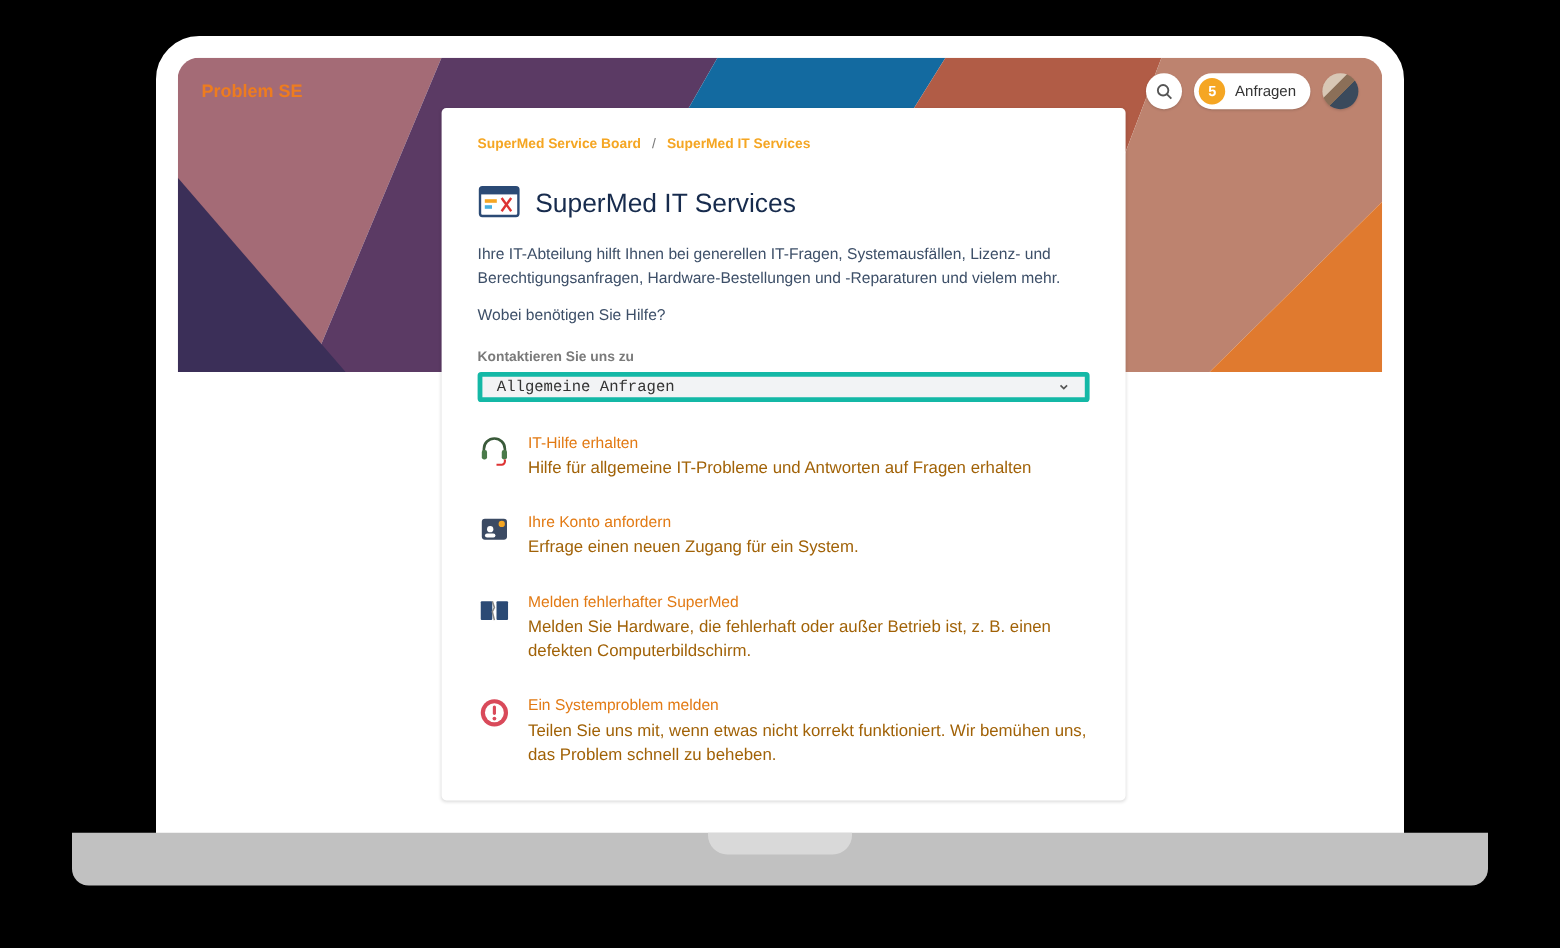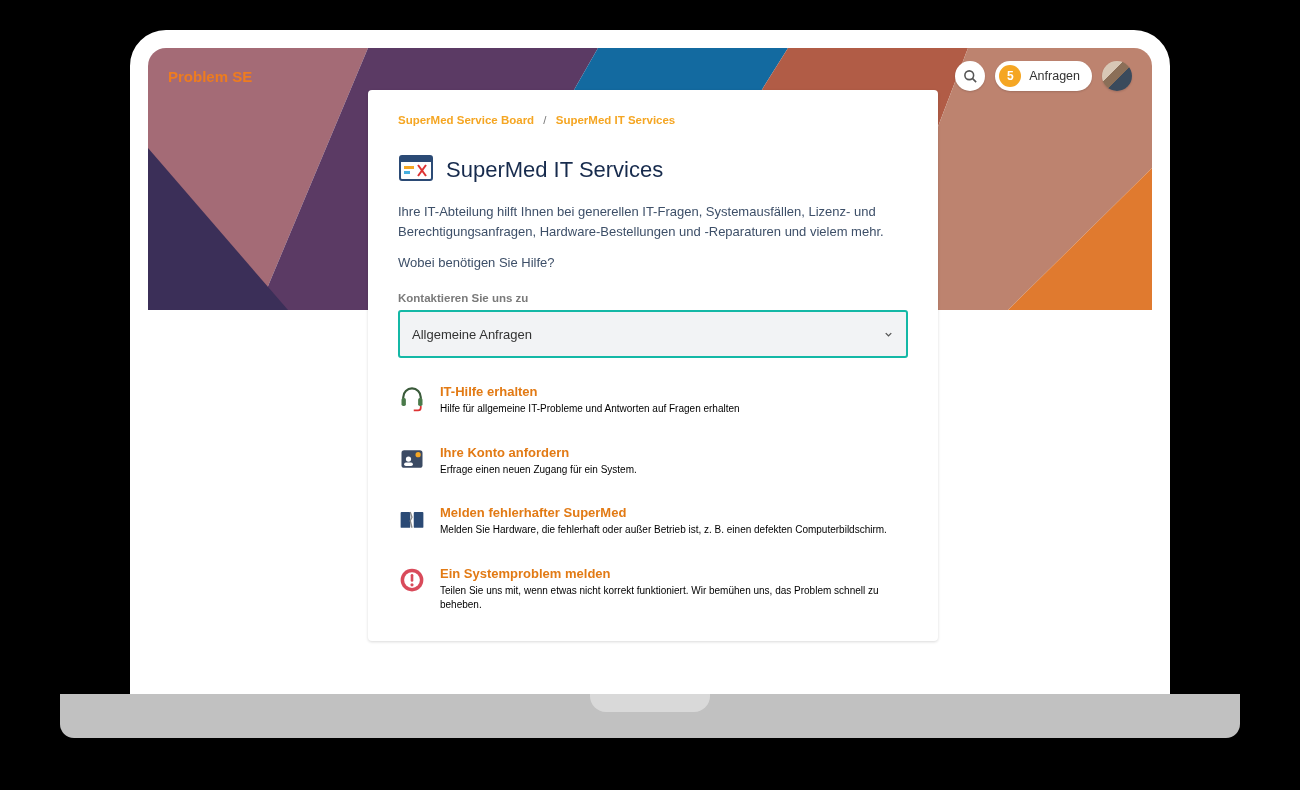--- a/index.html
+++ b/index.html
@@ -157,57 +157,58 @@
     margin-bottom: 22px;
   }
   .field-label {
     font-size: 11.5px;
     color: #7a7a7a;
     font-weight: 600;
     margin-bottom: 6px;
   }
   .select-box {
     background: #f2f3f5;
-    border: 2px solid #14b8a6;
+    border: 4px solid #14b8a6;
     border-radius: 3px;
-    height: 48px;
+    height: 25px;
     display: flex;
     align-items: center;
     padding: 0 12px;
     font-size: 13px;
     color: #333;
     justify-content: space-between;
     cursor: pointer;
     margin-bottom: 26px;
+    font-family: Liberation Mono, monospace;
   }
   .section-title {
     font-size: 14px;
     font-weight: 700;
     color: #172b4d;
     margin-bottom: 18px;
   }
   .service-list { display: flex; flex-direction: column; gap: 28px; }
   .service-item {
     display: flex;
     gap: 14px;
     cursor: pointer;
   }
   .service-icon {
     width: 28px; height: 28px;
     flex-shrink: 0;
   }
   .service-title {
     font-size: 13px;
-    font-weight: 700;
+    font-weight: 400;
     color: #e27a14;
     margin-bottom: 3px;
   }
   .service-desc {
-    font-size: 10px;
-    color: #000000;
+    font-size: 14px;
+    color: #a16207;
     line-height: 1.45;
   }
 </style>
 </head>
 <body>
 
 <div class="laptop-frame">
   <div class="screen">
 
     <div class="hero-bg">

